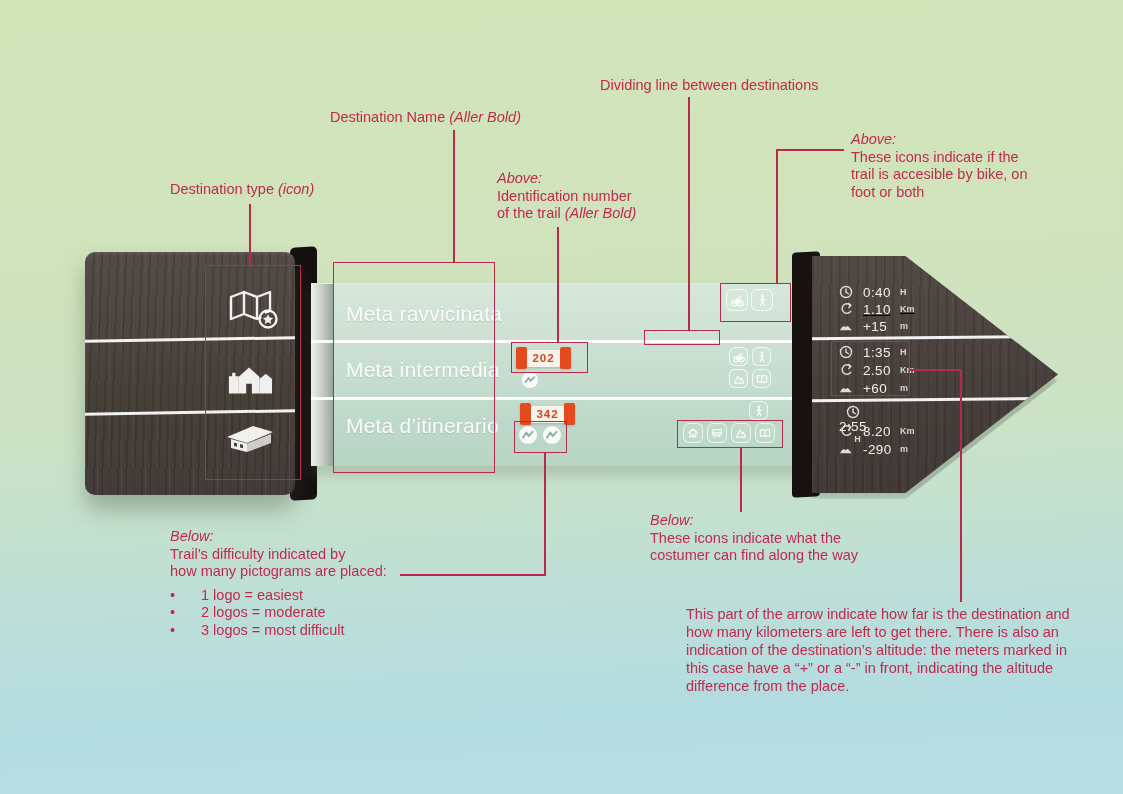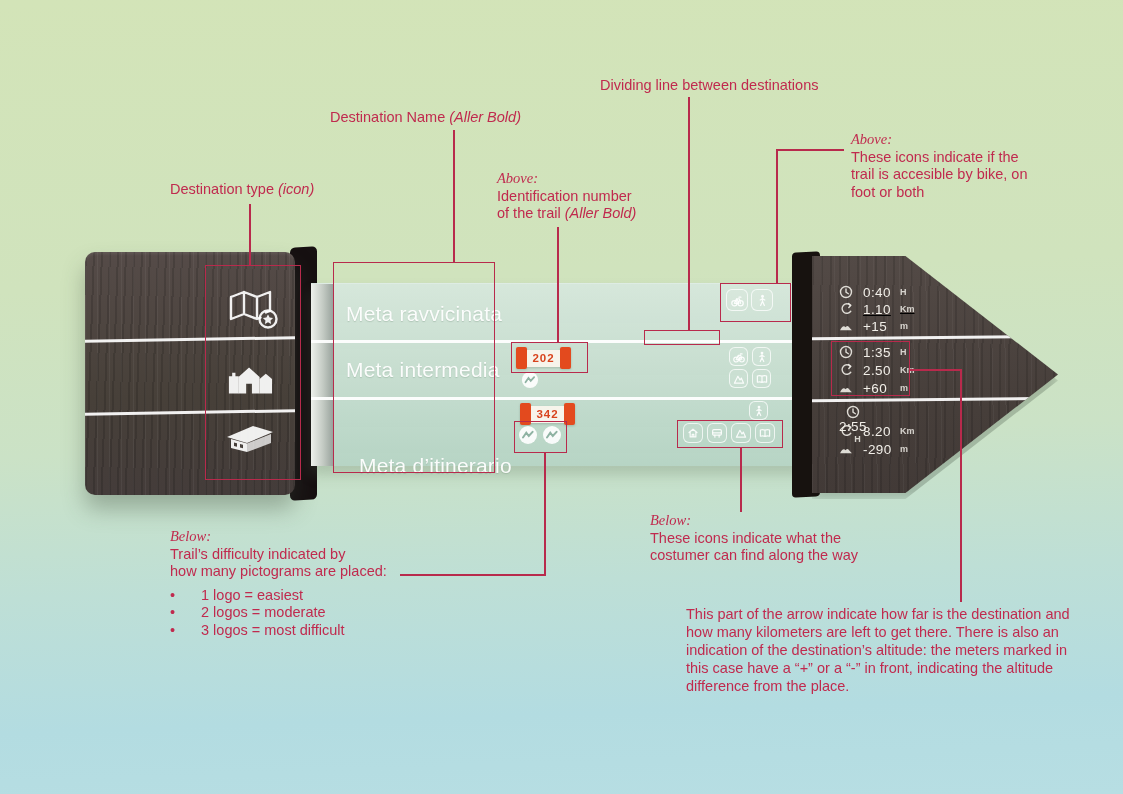--- a/index.html
+++ b/index.html
@@ -52,21 +52,21 @@
   .picto{position:absolute;display:flex;}
   .info{position:absolute;display:flex;align-items:center;height:16px;}
   .iicn{width:15px;height:15px;margin-right:9px;display:flex;}
   .iicn svg{stroke:rgba(240,237,231,0.9);fill:none;stroke-width:1.3;stroke-linecap:round;stroke-linejoin:round;}
   .num{font-size:13.5px;color:#f1eee8;width:37px;letter-spacing:.4px;}
   .unit{font-size:9px;font-weight:bold;color:rgba(240,237,231,0.85);}
   .dest-icon{position:absolute;display:flex;}
   .dest-icon svg{stroke:rgba(255,255,255,0.92);stroke-width:2.4;fill:none;stroke-linecap:round;stroke-linejoin:round;}
   
   .ann{position:absolute;color:#c02a4e;font-size:14.5px;line-height:17.5px;}
-  .it{font-style:italic;font-family:Liberation Serif, serif;}
+  .it{font-style:italic;}
   .note{font-style:italic;margin-left:4px;}
   .crect{position:absolute;border:1.6px solid #b82a4c;box-sizing:border-box;}
   .cv{position:absolute;width:1.8px;background:#b82a4c;}
   .ch{position:absolute;height:1.8px;background:#b82a4c;}
   .bullets{margin-top:6px;}
   .brow{display:flex;}
   .bdot{width:31px;}
   .bdot::before{content:"\2022";}
   .para{width:402px;line-height:18px;margin-left:36px;}
 </style>
@@ -107,21 +107,21 @@
   </div>
 
   <div class="band">
     <div class="band-edge"></div>
     <div class="wline" style="top:56px;left:0;right:0;"></div>
     <div class="wline" style="top:113px;left:0;right:0;"></div>
   </div>
 
   <div class="dest-label" style="left:346px;top:302px;">Meta ravvicinata</div>
   <div class="dest-label" style="left:346px;top:358px;">Meta intermedia</div>
-  <div class="dest-label" style="left:359px;top:414px;margin-top:40px;">Meta d’itinerario</div>
+  <div class="dest-label" style="left:346px;top:414px;">Meta d’itinerario</div>
 
   <div class="badge" style="left:516px;top:347px;">
     <span class="bar"></span>
     <span class="bnum">202</span>
     <span class="bar"></span>
   </div>
   <div class="badge" style="left:520px;top:403px;">
     <span class="bar"></span>
     <span class="bnum">342</span>
     <span class="bar"></span>

